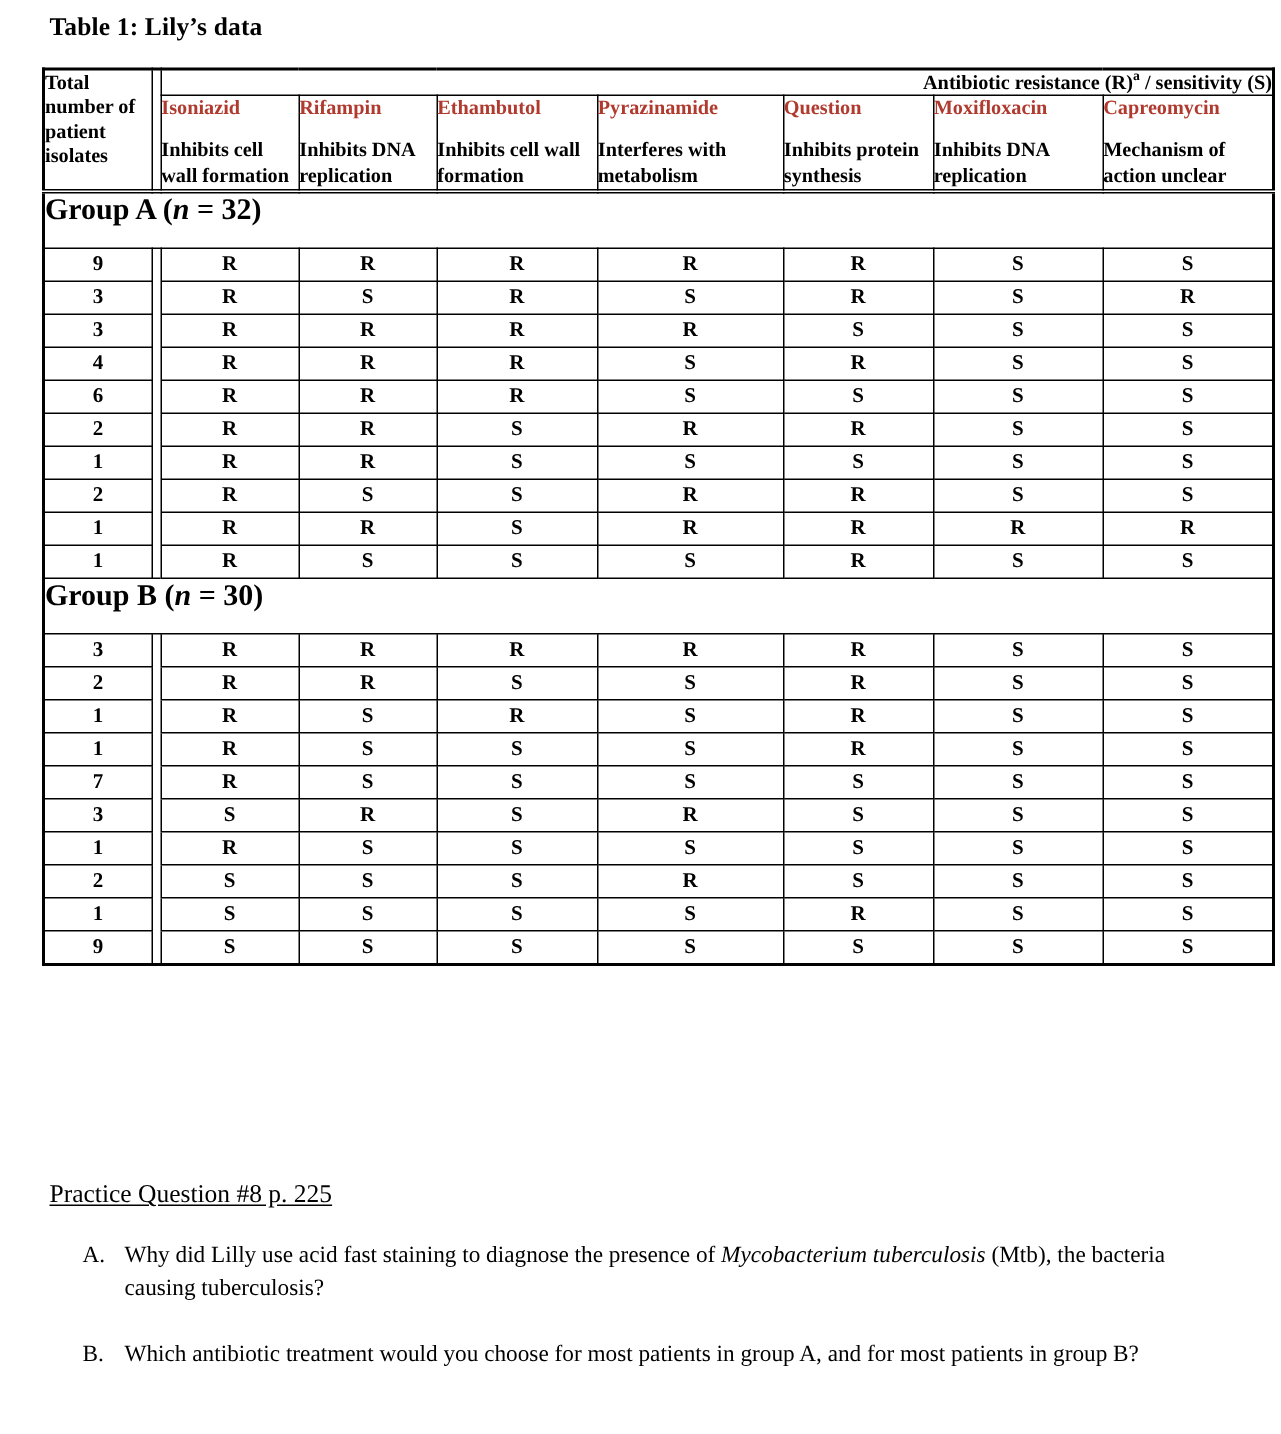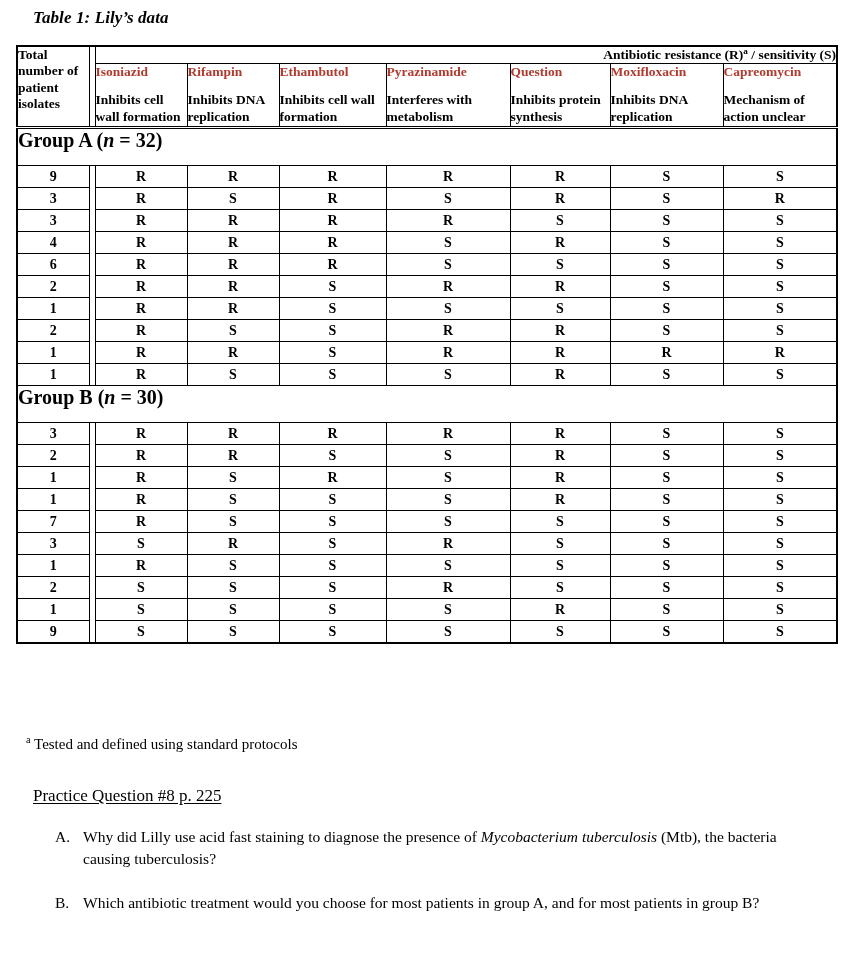--- a/index.html
+++ b/index.html
@@ -22,27 +22,26 @@
   }
 
   
   .table-title {
     position: absolute;
     left: 33px;
     top: 8px;
     font-size: 17px;
     font-weight: bold;
     letter-spacing: 0.1px;
-    font-style: italic;
   }
 
   
   .data-table {
     position: absolute;
-    left: 16px;
+    left: 28px;
     top: 45px;
     width: 822px;
     border-collapse: collapse;
     table-layout: fixed;
     font-size: 13.5px;
   }
   .data-table td, .data-table th {
     border: 1px solid #000;
     padding: 0;
     margin: 0;
@@ -458,23 +457,20 @@
           <td class="val">S</td>
           <td class="val">S</td>
           <td class="val">S</td>
           <td class="val">S</td>
           <td class="val">S</td>
           <td class="val">S</td>
         </tr>
       </tbody>
   </table>
 
-  <div class="footnote">
-    <sup>a</sup><span> Tested and defined using standard protocols</span>
-  </div>
 
   <div class="q-heading">Practice Question #8 p. 225</div>
 
   <div class="q-list" id="question-list">
       <div class="q-item">
         <div class="q-marker">A.</div>
         <div class="q-text">Why did Lilly use acid fast staining to diagnose the presence of <span class="ital">Mycobacterium tuberculosis</span> (Mtb), the bacteria causing tuberculosis?</div>
       </div>
       <div class="q-item">
         <div class="q-marker">B.</div>

